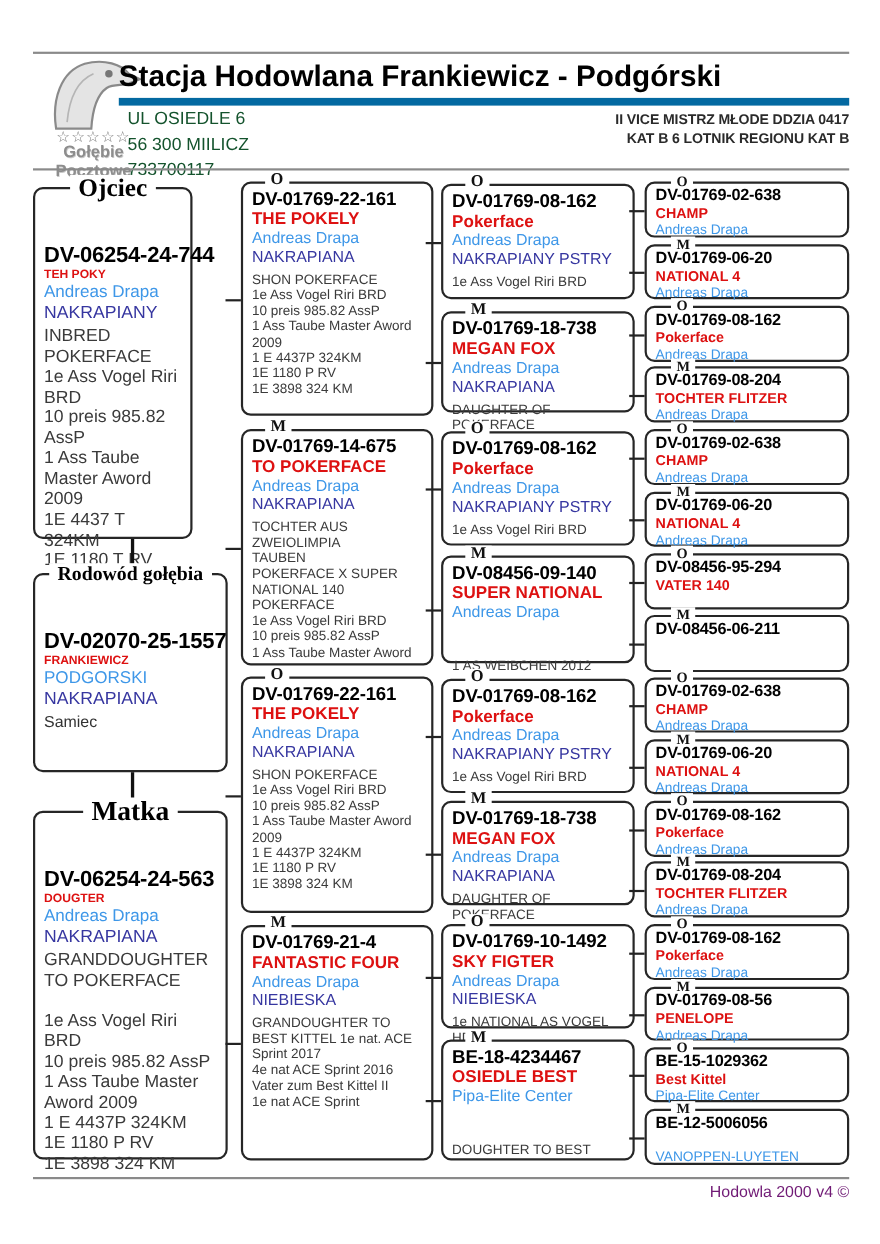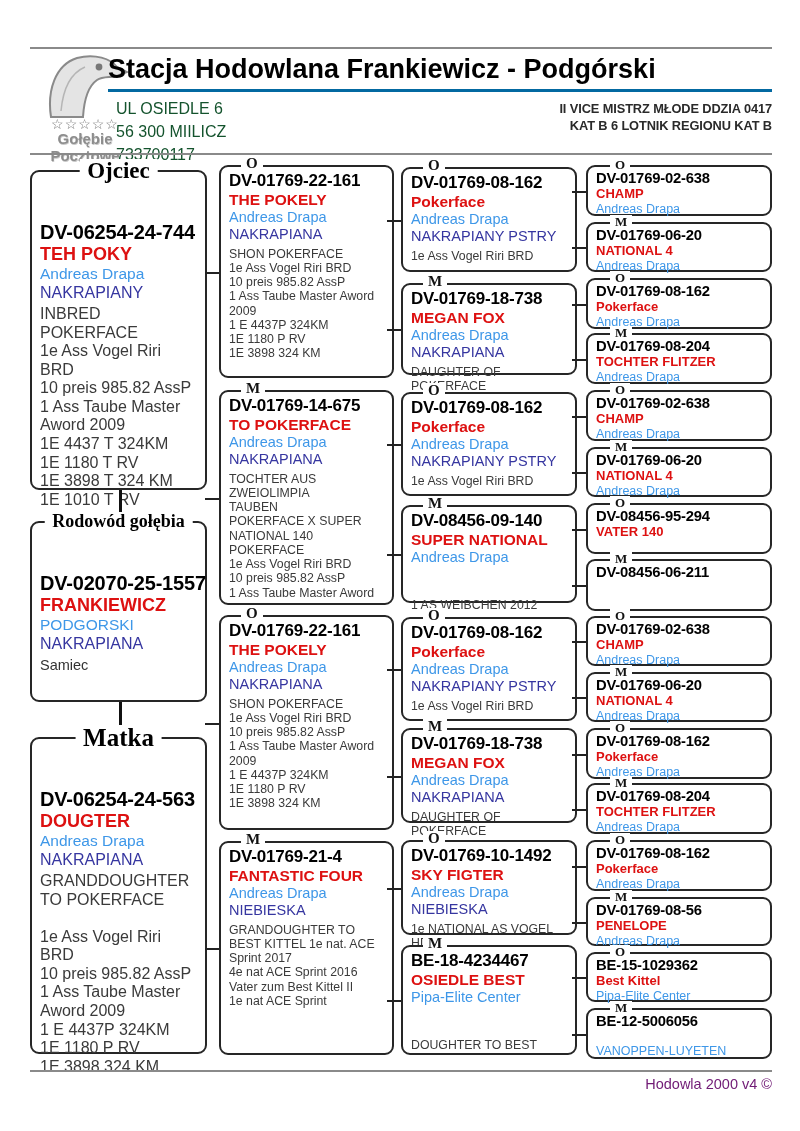--- a/index.html
+++ b/index.html
@@ -8,21 +8,21 @@
 
   
   .rule{position:absolute;left:30px;width:742px;height:0;border-top:2px solid #8a8a8a;}
   .top-rule{top:47px;}
   .mid-rule{top:153px;}
   .footer-rule{top:1070px;}
 
   
   .title{position:absolute;left:108px;top:54px;width:664px;
          font-size:27px;font-weight:bold;color:#000;white-space:nowrap;
-         border-bottom:3px solid #0369a1;padding-bottom:4px;box-sizing:border-box;}
+         border-bottom:7px solid #0369a1;padding-bottom:4px;box-sizing:border-box;}
   .logo{position:absolute;left:33px;top:51px;width:104px;text-align:center;}
   .logo svg{display:block;margin:0 auto;}
   .stars{font-size:14px;letter-spacing:1px;color:#777;line-height:1;margin-top:-2px;}
   .lname{font-size:15px;font-weight:bold;color:#8d8d8d;line-height:1.12;
          text-shadow:0.6px 0.6px 0 #c9c9c9;font-family:"Liberation Sans",sans-serif;}
   .address{position:absolute;left:116px;top:97px;font-size:16px;color:#14532d;line-height:1.45;}
   .achv{position:absolute;right:28px;top:100px;font-size:12.8px;font-weight:bold;
         color:#2a2a2a;text-align:right;line-height:1.34;letter-spacing:-0.1px;}
 
   
@@ -37,21 +37,21 @@
   .subject .g1label{font-size:18px;top:-11px;}
   .mother  .g1label{font-size:25px;top:-14px;}
 
   .ring{font-weight:bold;color:#000;font-size:17px;line-height:1.2;letter-spacing:-0.2px;white-space:nowrap;}
   .pname{font-weight:bold;color:#dd1111;font-size:15.5px;line-height:1.15;white-space:nowrap;}
   .breeder{color:#3e97e8;font-size:14.5px;line-height:1.18;white-space:nowrap;}
   .plumage{color:#3636a0;font-size:14.5px;line-height:1.2;min-height:0;white-space:nowrap;}
   .desc{color:#3a3a3a;font-size:12.3px;line-height:1.16;white-space:pre-line;margin-top:3px;}
 
   .g1 .ring{font-size:20px;margin-top:44px;}
-  .g1 .pname{font-size:18px;}
+  .g1 .pname{font-size:11px;}
   .g1 .breeder{font-size:15.5px;}
   .g1 .plumage{font-size:16px;}
   .g1 .desc{font-size:16px;}
   .subject .desc{font-size:14.5px;color:#333;margin-top:4px;}
 
   .gen4{padding-top:3px;}
   .gen4 .sexlab{font-size:13px;top:-9px;left:22px;}
   .gen4 .ring{font-size:14.8px;line-height:1.15;}
   .gen4 .pname{font-size:13px;line-height:1.12;min-height:14px;}
   .gen4 .breeder{font-size:12.5px;line-height:1.12;}
@@ -94,21 +94,21 @@
 
   <div class="achv">
     <div>II VICE MISTRZ MŁODE DDZIA 0417</div>
     <div>KAT B  6 LOTNIK REGIONU KAT B</div>
   </div>
 
   <div class="rule mid-rule"></div>
 
   <div id="pedigree">
 
-    <div class="pbox g1 father" style="left:30px;top:170px;width:177px;height:320px">
+    <div class="pbox g1 father" style="left:30px;top:170px;width:145px;height:320px">
       <span class="g1label">Ojciec</span>
       <div class="ring">DV-06254-24-744</div>
       <div class="pname">TEH POKY</div>
       <div class="breeder">Andreas Drapa</div>
       <div class="plumage">NAKRAPIANY</div>
       <div class="desc">INBRED POKERFACE
 1e Ass Vogel Riri BRD
 10 preis 985.82 AssP
 1 Ass Taube Master Aword 2009
 1E 4437 T 324KM

